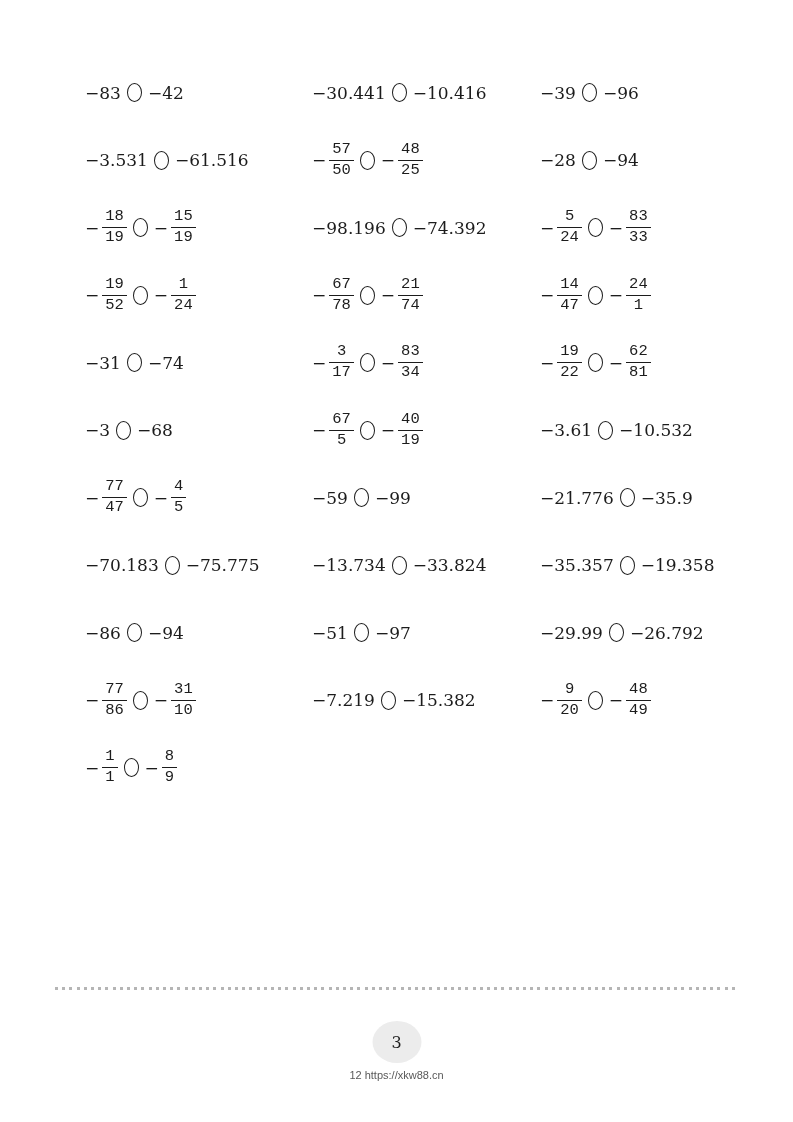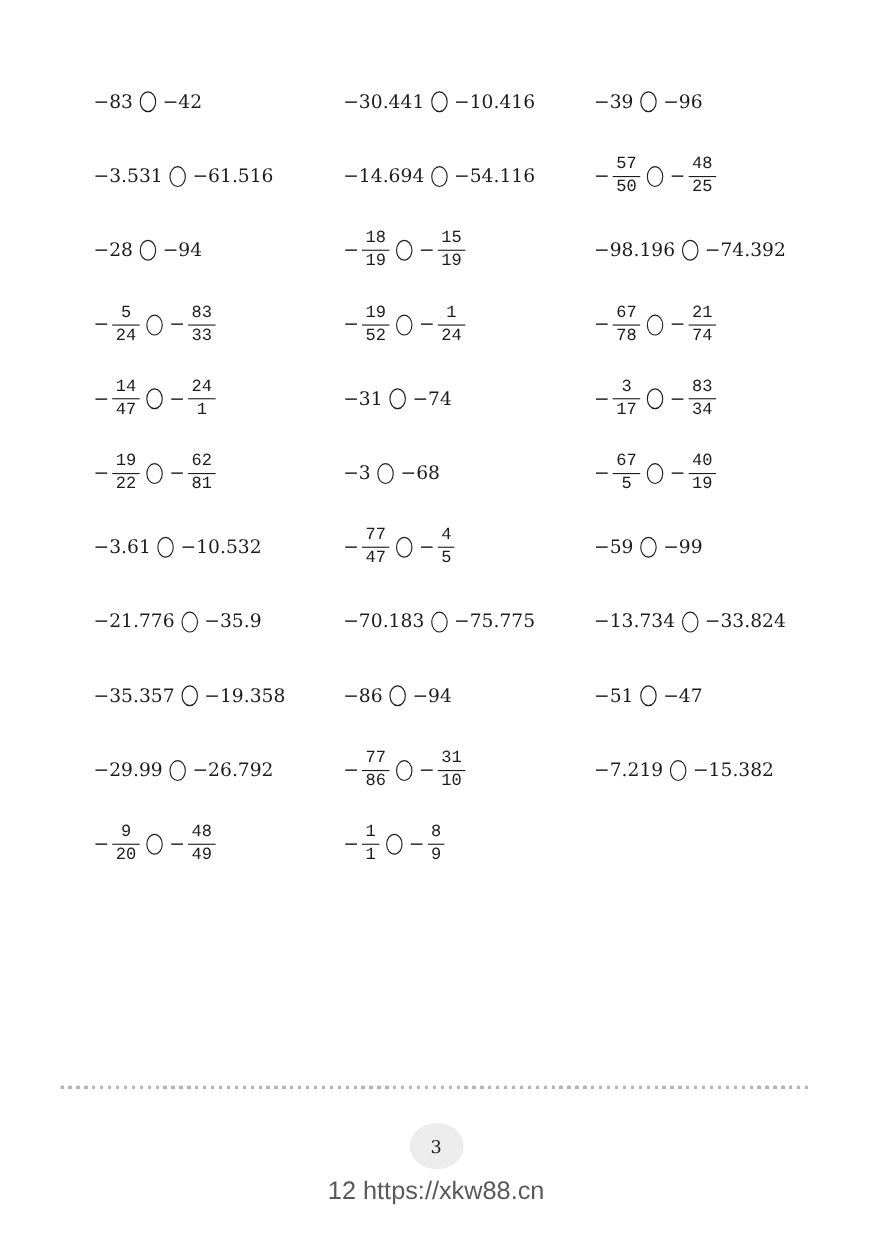--- a/index.html
+++ b/index.html
@@ -76,21 +76,21 @@
     font-size: 16px;
     color: var(--text, #1c1c1c);
   }
   .footer {
     position: absolute;
     top: 1069px;
     left: 0;
     width: 100%;
     text-align: center;
     font-family: "Liberation Sans", sans-serif;
-    font-size: 23px;
+    font-size: 11px;
     color: var(--footer, #595959);
   }
 </style>
 </head>
 <body>
 
 <div class="page">
   <div class="problems-grid">
       <div class="cell">
         <span class="operand">−83</span>
@@ -106,25 +106,20 @@
         <span class="operand">−39</span>
         <span class="circle"></span>
         <span class="operand">−96</span>
       </div>
       <div class="cell">
         <span class="operand">−3.531</span>
         <span class="circle"></span>
         <span class="operand">−61.516</span>
       </div>
       <div class="cell">
-        <span class="operand">−14.694</span>
-        <span class="circle"></span>
-        <span class="operand">−54.116</span>
-      </div>
-      <div class="cell">
         <span class="operand">
           <span class="sign">−</span>
           <span class="frac">
             <span class="num">57</span>
             <span class="den">50</span>
           </span>
         </span>
         <span class="circle"></span>
         <span class="operand">
           <span class="sign">−</span>
@@ -338,21 +333,21 @@
         <span class="operand">−19.358</span>
       </div>
       <div class="cell">
         <span class="operand">−86</span>
         <span class="circle"></span>
         <span class="operand">−94</span>
       </div>
       <div class="cell">
         <span class="operand">−51</span>
         <span class="circle"></span>
-        <span class="operand">−47</span>
+        <span class="operand">−97</span>
       </div>
       <div class="cell">
         <span class="operand">−29.99</span>
         <span class="circle"></span>
         <span class="operand">−26.792</span>
       </div>
       <div class="cell">
         <span class="operand">
           <span class="sign">−</span>
           <span class="frac">

